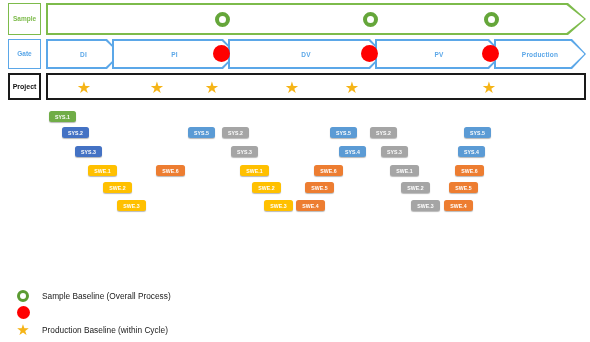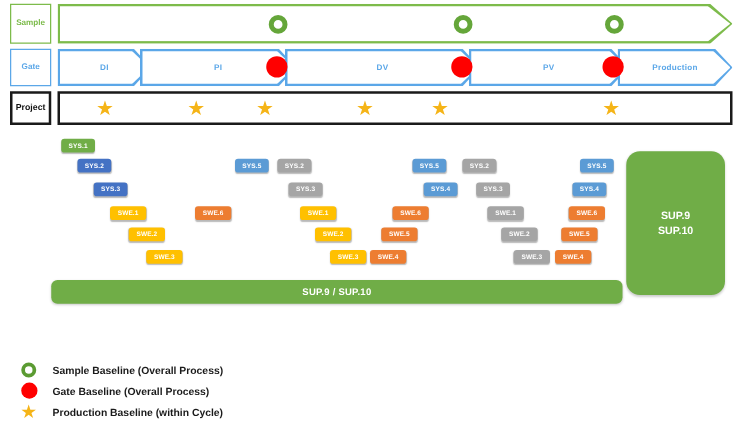--- a/index.html
+++ b/index.html
@@ -110,21 +110,21 @@
   #bar-sup{left:41px;top:224px;width:457px;background:#70AD47;}
   #bar-man{left:41px;top:251px;width:539px;background:#5B9BD5;}
 
   
   #legend{position:absolute;left:10px;top:287px;width:420px;}
   .leg-row{position:relative;height:17px;display:flex;align-items:center;}
   .leg-mark{width:26px;display:flex;align-items:center;justify-content:center;}
   .leg-ring{width:12px;height:12px;border-radius:50%;border:3.5px solid #5B9B32;background:#fff;box-sizing:border-box;}
   .leg-dot{width:13px;height:13px;border-radius:50%;background:#FF0000;}
   .leg-star{color:#F5B417;font-size:15px;line-height:15px;}
-  .leg-txt{color:#1a1a1a;font-size:8.3px;font-weight:700;padding-left:6px;}
+  .leg-txt{color:#1a1a1a;font-size:8.3px;font-weight:400;padding-left:6px;}
 </style>
 </head>
 <body>
 
 <div id="stage">
 
   <div class="rowlabel" id="lbl-sample">
     <span>Sample</span>
   </div>
   <div class="rowlabel" id="lbl-gate">
@@ -203,39 +203,33 @@
       <div class="chip c-gray" style="left: 390px; top: 165px; width: 29px;">SWE.1</div>
       <div class="chip c-gray" style="left: 401px; top: 182px; width: 29px;">SWE.2</div>
       <div class="chip c-gray" style="left: 411px; top: 200px; width: 29px;">SWE.3</div>
       <div class="chip c-lblue" style="left: 464px; top: 127px; width: 27px;">SYS.5</div>
       <div class="chip c-lblue" style="left: 458px; top: 146px; width: 27px;">SYS.4</div>
       <div class="chip c-orange" style="left: 455px; top: 165px; width: 29px;">SWE.6</div>
       <div class="chip c-orange" style="left: 449px; top: 182px; width: 29px;">SWE.5</div>
       <div class="chip c-orange" style="left: 444px; top: 200px; width: 29px;">SWE.4</div>
     </div>
 
-  <div id="sup-side">
-    <div>SUP.9</div>
-    <div>SUP.10</div>
-  </div>
-
-  <div class="bar" id="bar-sup">SUP.9 / SUP.10</div>
+
 
   <div id="legend">
       <div class="leg-row">
         <div class="leg-mark">
           <div class="leg-ring"></div>
         </div>
         <div class="leg-txt">Sample Baseline (Overall Process)</div>
       </div>
       <div class="leg-row">
         <div class="leg-mark">
           <div class="leg-dot"></div>
         </div>
-        <div class="leg-txt">Gate Baseline (Overall Process)</div>
       </div>
       <div class="leg-row">
         <div class="leg-mark">
           <div class="leg-star">★</div>
         </div>
         <div class="leg-txt">Production Baseline (within Cycle)</div>
       </div>
     </div>
 
 </div>

